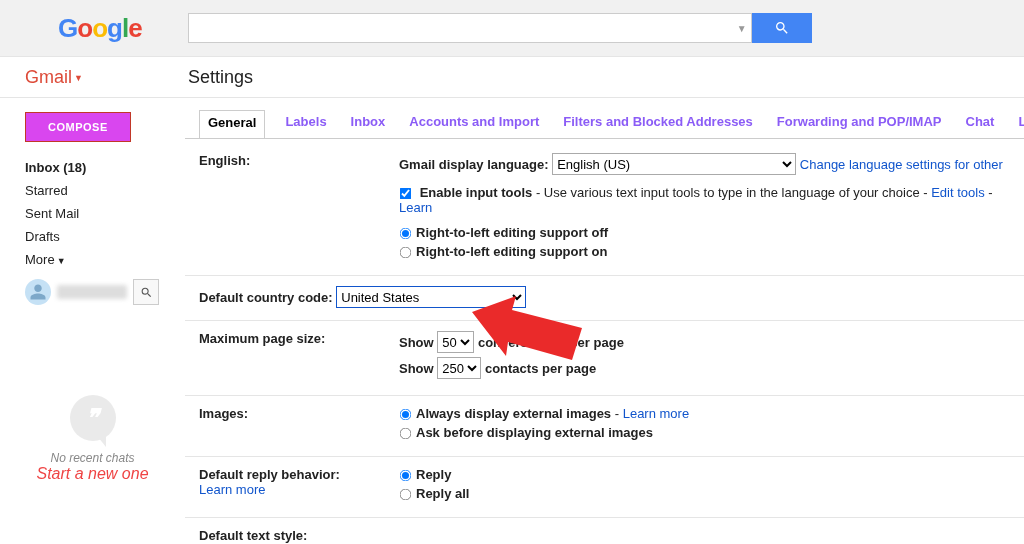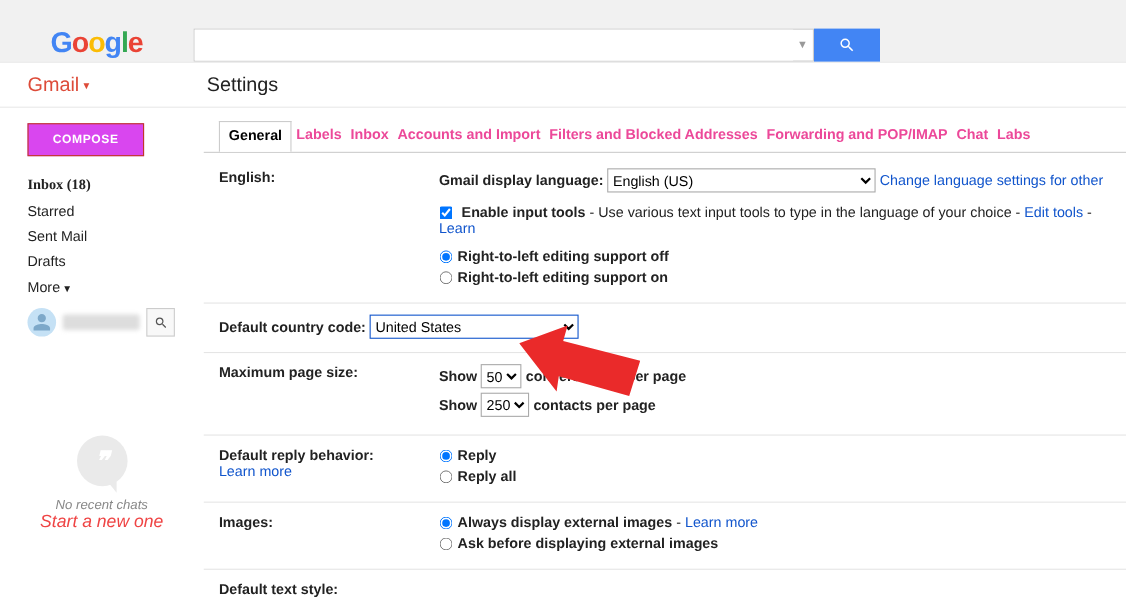--- a/index.html
+++ b/index.html
@@ -1,55 +1,55 @@
 <!DOCTYPE html>
 <html><head>
 <meta charset="utf-8">
 <style>
   * { box-sizing: border-box; }
   body { margin:0; font-family: Arial, sans-serif; font-size:13px; color:#222; background:#f1f1f1; width:1024px; }
   
-  .topbar { height:56px; display:flex; align-items:flex-end; padding:0 16px; background:#f1f1f1; }
+  .topbar { height:56px; display:flex; align-items:center; padding:0 28px; background:#f1f1f1; }
   .logo { font-size:26px; font-weight:500; letter-spacing:-1px; padding:2px 8px 2px 30px; }
   .logo span { font-weight:600; }
   .g-b{color:#4285F4}.g-r{color:#EA4335}.g-y{color:#FBBC05}.g-g{color:#34A853}
   .searchwrap { margin-left:38px; display:flex; }
   .searchbox { width:564px; height:30px; background:#fff; border:1px solid #ccc; display:flex; align-items:center; }
   .searchbox input { flex:1; border:none; outline:none; padding:0 8px; font-size:14px; height:28px; }
   .search-dd { width:18px; text-align:center; color:#999; font-size:10px; cursor:pointer; }
   .searchbtn { width:60px; height:30px; background:#4285F4; display:flex; align-items:center; justify-content:center; cursor:pointer; }
   .searchbtn svg { fill:#fff; }
   
   .secondbar { height:42px; background:#fff; border-bottom:1px solid #e5e5e5; border-top:1px solid #e5e5e5; display:flex; align-items:center; padding-left:25px; }
   .gmail-label { color:#dd4b39; font-size:18px; cursor:pointer; }
   .gmail-label .dd { font-size:9px; margin-left:2px; vertical-align:middle;}
   .settings-title { margin-left:105px; font-size:18px; color:#222; }
   
   .main { display:flex; background:#fff; }
   .sidebar { width:185px; padding:14px 0 0 25px; }
   .compose-btn { background:#d946ef; color:#fff; font-weight:bold; font-size:11px; padding:8px 22px; border:1px solid #c13828; cursor:pointer; letter-spacing:0.5px; margin-bottom:14px; display:inline-block; }
   .nav-item { padding:4px 0; font-size:13px; cursor:pointer; color:#222; }
-  .nav-item.bold { font-weight:bold;font-family:Liberation Serif, serif; }
+  .nav-item.bold { font-weight:bold; }
   .more-dd { font-size:9px; margin-left:2px; vertical-align:middle; }
   .profilerow { margin-top:8px; display:flex; align-items:center; gap:6px; }
   .avatar { width:26px; height:26px; border-radius:50%; background:#c5e1f5; display:flex; align-items:center; justify-content:center; }
   .avatar svg { fill:#7da8c9; }
   .profileblur { width:70px; height:14px; background:#ddd; filter:blur(2px); border-radius:2px;}
   .profsearch { width:26px; height:26px; border:1px solid #ccc; display:flex; align-items:center; justify-content:center; cursor:pointer; background:#f8f8f8;}
   .profsearch svg { fill:#555; }
   .hangouts { text-align:center; margin-top:90px; padding-right:25px;font-style:italic;}
   .quote-icon { width:46px; height:46px; border-radius:50%; background:#eaeaea; margin:0 auto 4px; display:flex; align-items:center; justify-content:center; position:relative;}
   .quote-icon:after{content:"";position:absolute;bottom:-6px;right:10px;width:0;height:0;border-left:8px solid transparent;border-top:10px solid #eaeaea;}
   .qq{color:#fff; font-size:24px; font-weight:bold;}
   .norecent { color:#888; font-size:12px; margin-top:10px;}
   .startnew { color:#ef4444; font-size:16px; cursor:pointer; }
   
   .content { flex:1; padding:0; overflow:hidden; }
-  .tabs { display:flex; gap:0; padding:12px 0 0 14px; font-size:13px; border-bottom:1px solid #ccc; white-space:nowrap; overflow:hidden; margin-bottom:4px;}
-  .tab { color:#ec4899; cursor:pointer; padding:4px 4px 8px 4px; font-weight:bold;}
+  .tabs { display:flex; gap:16px; padding:12px 0 0 14px; font-size:13px; border-bottom:1px solid #ccc; white-space:nowrap; overflow:hidden; margin-bottom:4px;}
+  .tab { color:#8b5cf6; cursor:pointer; padding:4px 4px 8px 4px; font-weight:bold;}
   .tab.active { color:#000; border:1px solid #ccc; border-bottom:1px solid #fff; margin-bottom:-1px; background:#fff; padding:4px 8px 8px;}
   .section { display:flex; padding:10px 14px 12px 14px; border-bottom:1px solid #e5e5e5; font-size:13px; }
   .section:last-child{border-bottom:none;}
   .sec-label { width:200px; font-weight:bold; }
   .sec-body { flex:1; }
   .lbl-bold { font-weight:bold; }
   select.gm { font-size:13px; border:1px solid #aaa; background:#fff; height:22px; }
   select.lang { width:244px; }
   .link { color:#1155cc; cursor:pointer; text-decoration:none;}
   .row { margin-bottom:4px; }
@@ -172,36 +172,36 @@
         </div>
         <div class="row">
           <span class="lbl-bold">Show</span>
           <select class="gm"><option>250</option></select>
           <span class="lbl-bold">contacts per page</span>
         </div>
       </div>
     </div>
 
     <div class="section">
+      <div class="sec-label">Images:</div>
+      <div class="sec-body">
+        <div class="row"><input type="radio" name="img" checked="" style=""><span class="lbl-bold">Always display external images</span> - <a class="link">Learn more</a></div>
+        <div class="row"><input type="radio" name="img" style=""><span class="lbl-bold">Ask before displaying external images</span></div>
+      </div>
+    </div>
+
+    <div class="section">
       <div class="sec-label"><span>Default reply behavior:</span><br><a class="link" style="font-weight:normal">Learn more</a></div>
       <div class="sec-body">
         <div class="row"><input type="radio" name="rep" checked="" style=""><span class="lbl-bold">Reply</span></div>
         <div class="row"><input type="radio" name="rep" style=""><span class="lbl-bold">Reply all</span></div>
       </div>
     </div>
 
     <div class="section">
-      <div class="sec-label">Images:</div>
-      <div class="sec-body">
-        <div class="row"><input type="radio" name="img" checked="" style=""><span class="lbl-bold">Always display external images</span> - <a class="link">Learn more</a></div>
-        <div class="row"><input type="radio" name="img" style=""><span class="lbl-bold">Ask before displaying external images</span></div>
-      </div>
-    </div>
-
-    <div class="section">
       <div class="sec-label"><span>Default text style:</span></div>
       <div class="sec-body">
         
       </div>
     </div>
 
   </div>
 </div>
 
 </body></html>

